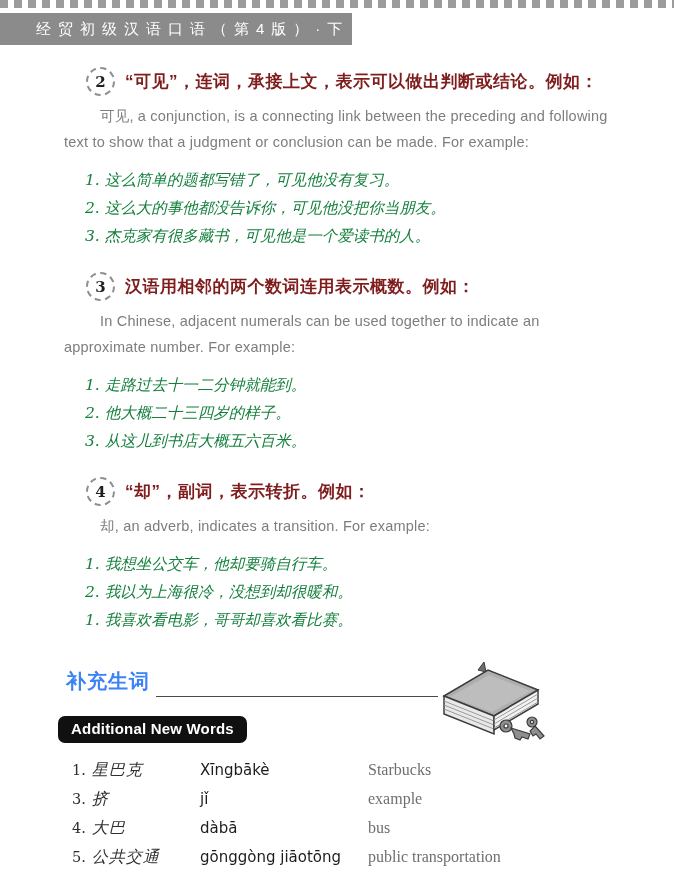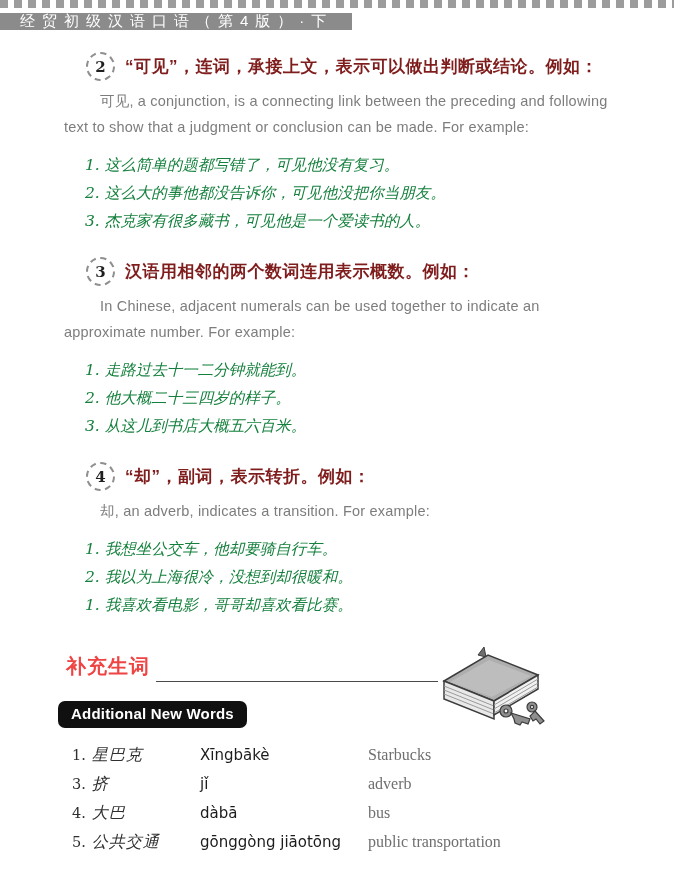--- a/index.html
+++ b/index.html
@@ -11,24 +11,24 @@
     font-family:"Liberation Sans",sans-serif;
   }
   
   .top-dots{
     height:8px;width:674px;
     background:repeating-linear-gradient(to right,#9c9c9c 0 8px,#ffffff 8px 14px);
   }
   
   .header-bar{
     margin-top:5px;
-    width:352px;height:17px;
+    width:352px;height:32px;
     background:#8b8b8b;
     display:flex;align-items:center;
-    box-sizing:border-box;padding-left:20px;
+    box-sizing:border-box;padding-left:36px;
   }
   .header-bar .title{
     color:#ffffff;font-size:15px;letter-spacing:7px;white-space:nowrap;
   }
   .content{padding:0 58px 0 64px;}
   
   .section{margin-top:22px;}
   .section-heading{
     display:flex;align-items:center;gap:10px;margin-left:22px;
   }
@@ -51,21 +51,21 @@
   .examples{
     margin:11px 0 0 21px;
     font-family:"DejaVu Serif",serif;font-style:italic;
     font-size:15.5px;color:#15803d;line-height:28px;
   }
   
   .vocab{margin-top:34px;}
   .vocab-head{position:relative;height:72px;}
   .vocab-zh{
     position:absolute;left:2px;top:0;margin:0;
-    font-size:20px;font-weight:bold;color:#ef4444;letter-spacing:1px;
+    font-size:20px;font-weight:bold;color:#3b82f6;letter-spacing:1px;
   }
   .vocab-rule{
     position:absolute;left:92px;top:28px;width:282px;height:0;
     border-top:1.5px solid #4a4a4a;
   }
   .vocab-badge{
     position:absolute;left:-6px;top:48px;
     background:#101010;color:#ffffff;
     font-weight:bold;font-size:15px;letter-spacing:.2px;
     padding:4px 13px 6px;border-radius:7px;
@@ -175,21 +175,21 @@
 
       <div class="vocab-table">
         <div class="vocab-row">
           <span class="v-word"><span class="v-num">1.</span><span class="v-hanzi">星巴克</span></span>
           <span class="v-pinyin">Xīngbākè</span>
           <span class="v-english">Starbucks</span>
         </div>
         <div class="vocab-row">
           <span class="v-word"><span class="v-num">3.</span><span class="v-hanzi">挤</span></span>
           <span class="v-pinyin">jǐ</span>
-          <span class="v-english">adverb</span>
+          <span class="v-english">example</span>
         </div>
         <div class="vocab-row">
           <span class="v-word"><span class="v-num">4.</span><span class="v-hanzi">大巴</span></span>
           <span class="v-pinyin">dàbā</span>
           <span class="v-english">bus</span>
         </div>
         <div class="vocab-row">
           <span class="v-word"><span class="v-num">5.</span><span class="v-hanzi">公共交通</span></span>
           <span class="v-pinyin">gōnggòng jiāotōng</span>
           <span class="v-english">public transportation</span>

